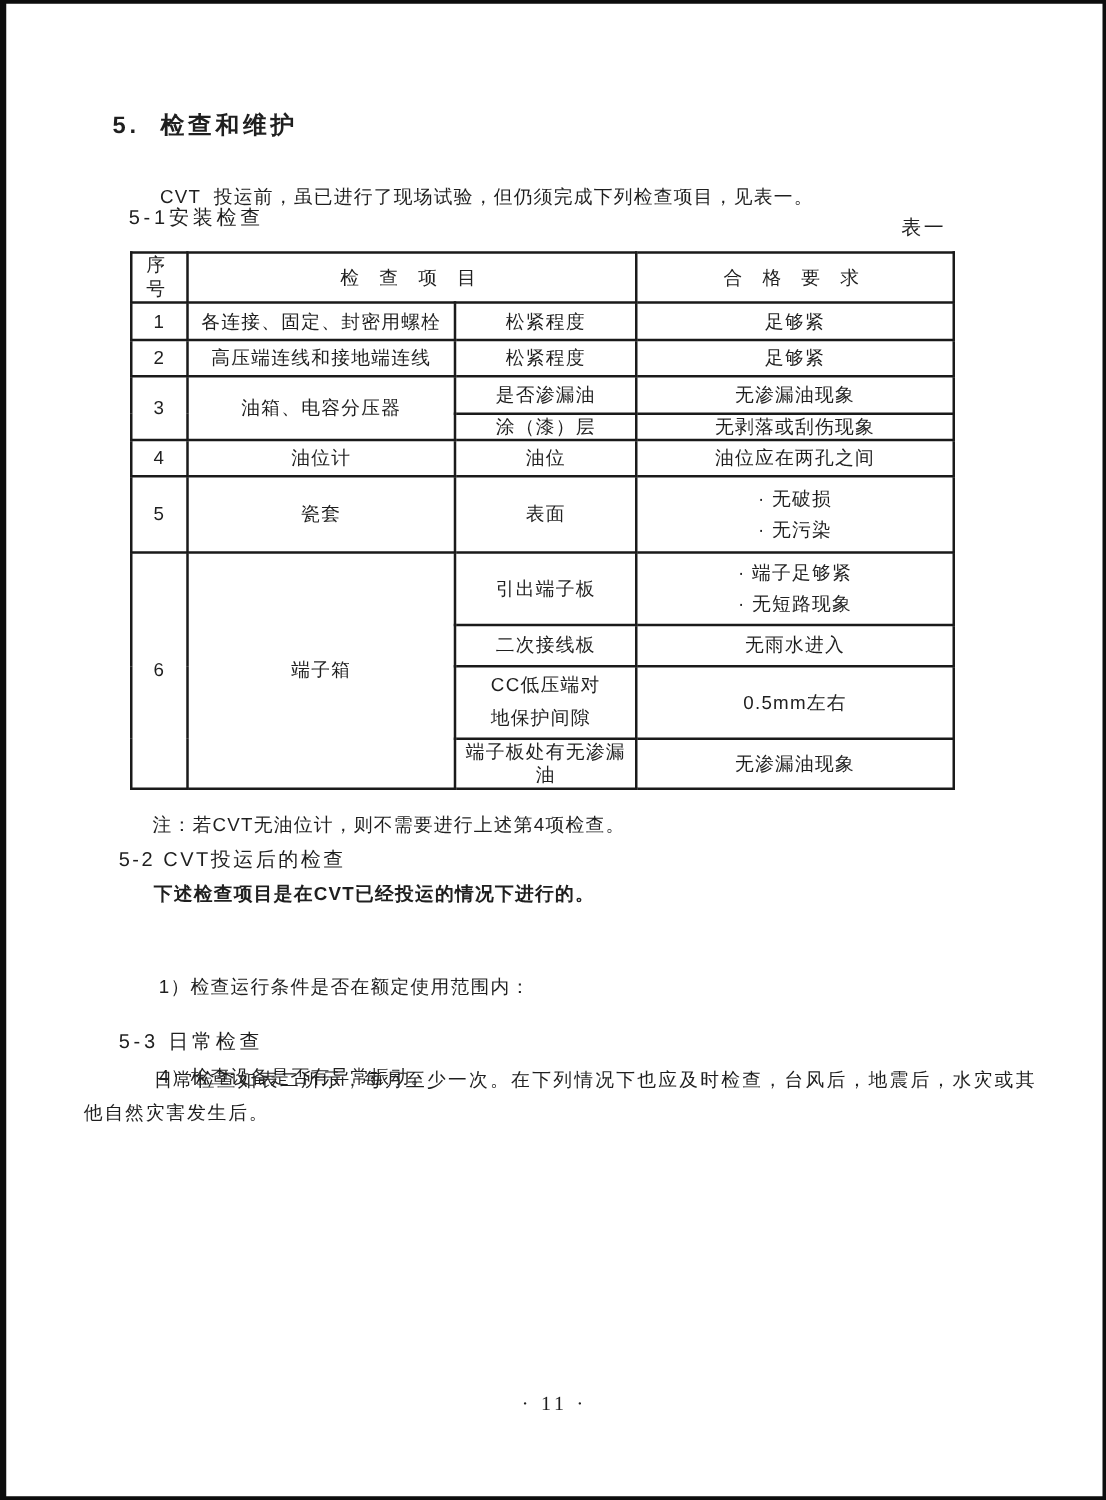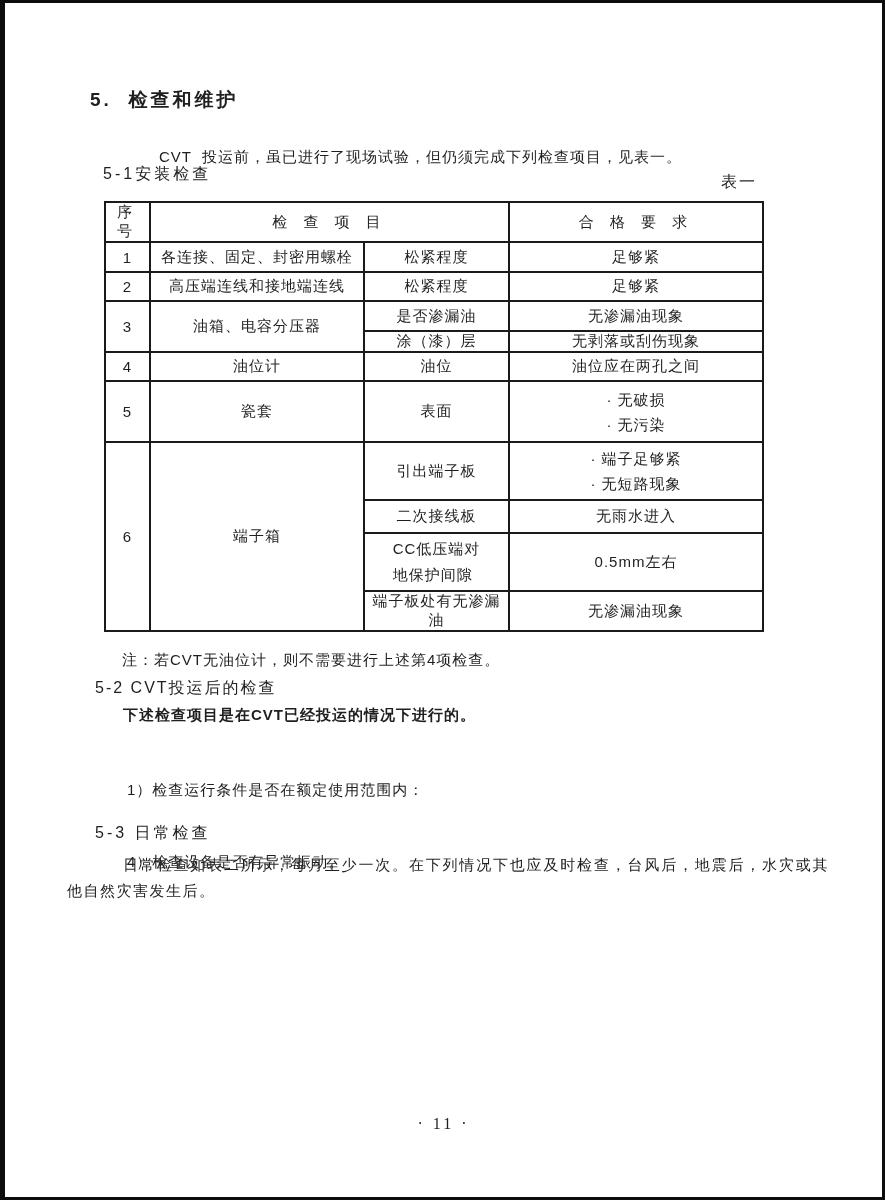--- a/index.html
+++ b/index.html
@@ -9,21 +9,21 @@
     color:#1f1f1f;
     background:#ffffff;
     border:3px solid #0d0d0d;
     border-left-width:5px;
     position:relative;
     overflow:hidden;
   }
   .abs { position:absolute; white-space:pre-wrap; }
   .title-1 { left:85px; top:84px; font-size:19px; font-weight:600; letter-spacing:3px; }
   .title-51 { left:98px; top:119px; font-size:16px; letter-spacing:3px;margin-top:42px; }
-  .intro-51 { left:123px; top:145px; font-size:15px; letter-spacing:1px;margin-left:31px; }
+  .intro-51 { left:123px; top:145px; font-size:15px; letter-spacing:1px; }
   .tbl-caption { left:716px; top:169px; font-size:16px; letter-spacing:2px; }
 
   table.t1 {
     position:absolute; left:99px; top:198px;
     border-collapse:collapse; table-layout:fixed; width:658px;
     font-size:15px;
   }
   table.t1 th, table.t1 td {
     border:2px solid #1a1a1a;
     text-align:center; vertical-align:middle;

